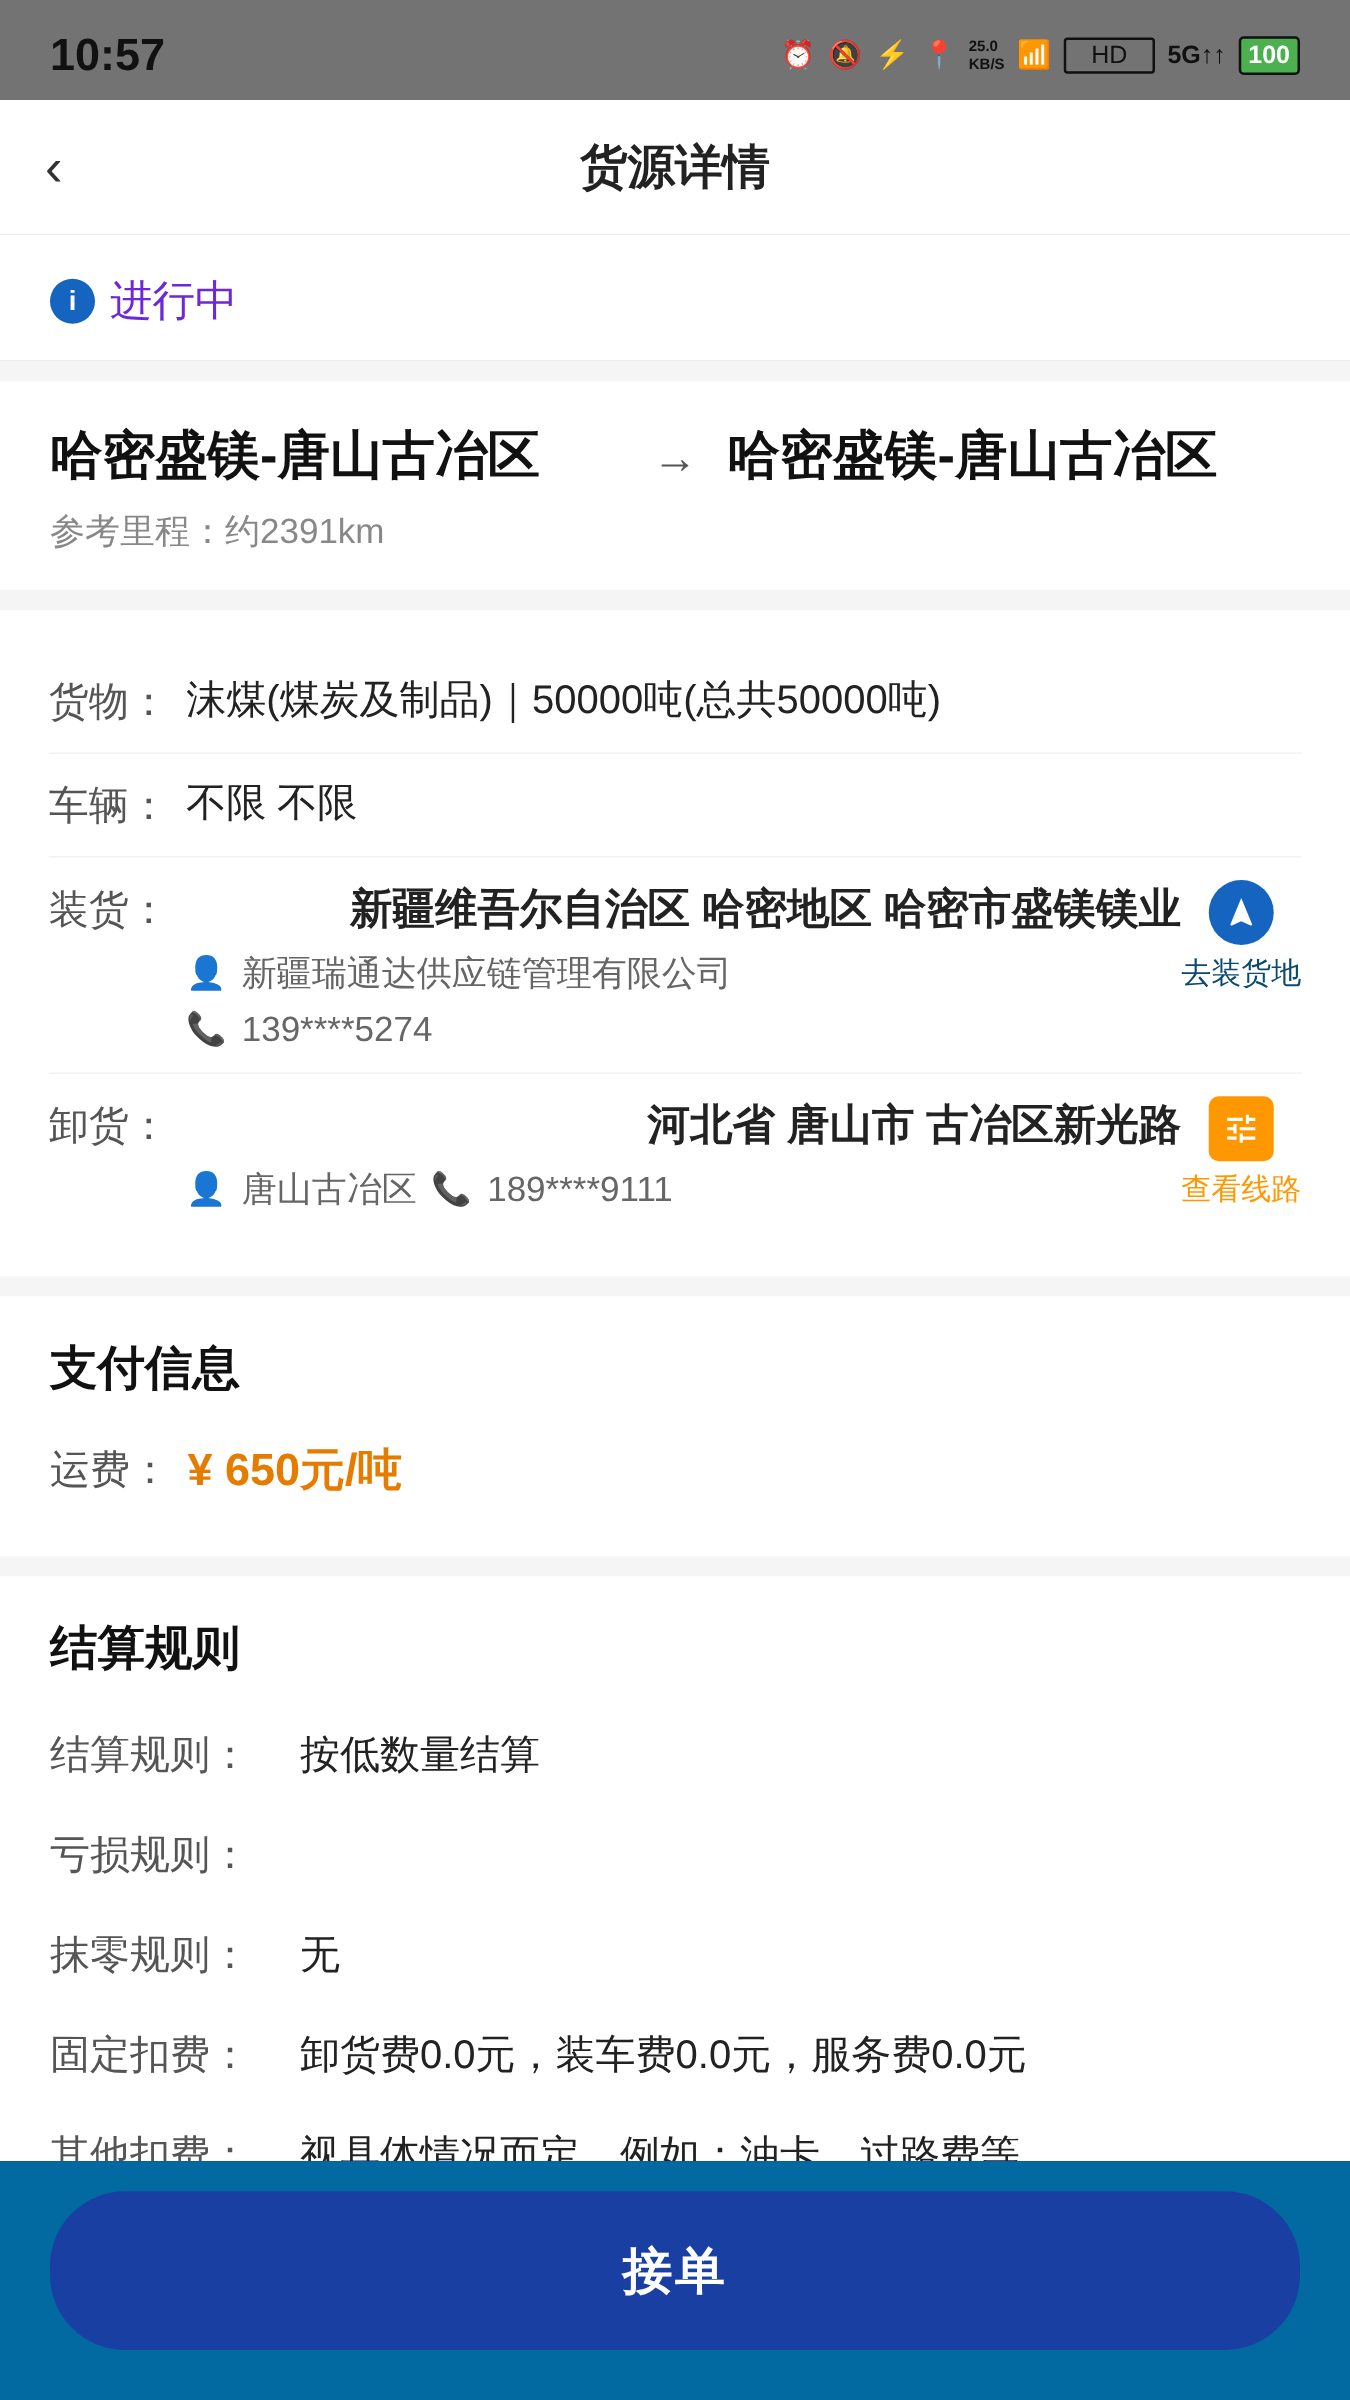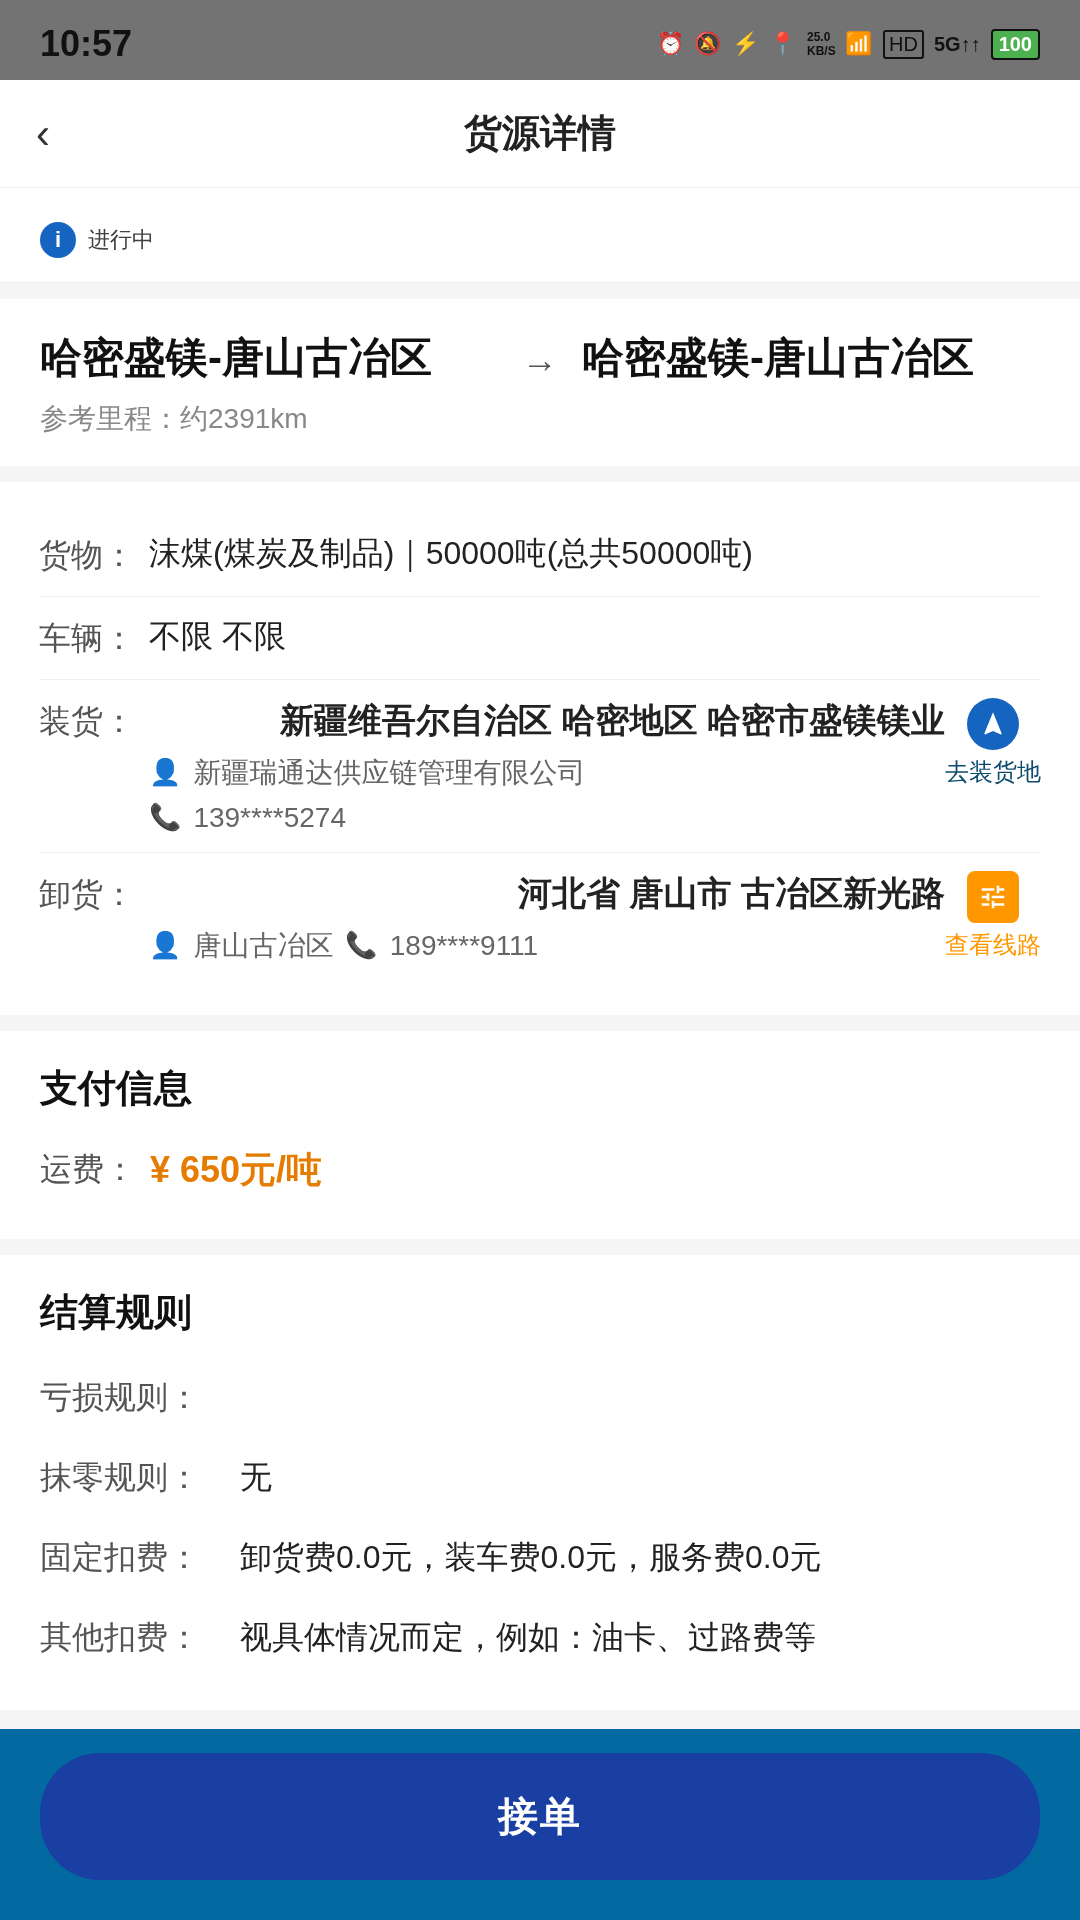--- a/index.html
+++ b/index.html
@@ -87,22 +87,22 @@
       background: #1565c0;
       color: #fff;
       display: flex;
       align-items: center;
       justify-content: center;
       font-size: 22px;
       font-weight: 700;
       flex-shrink: 0;
     }
     .status-text {
-      font-size: 22px;
-      color: #404040;
+      font-size: 34px;
+      color: #6d28d9;
       font-weight: 500;
     }
 
     
     .route-section {
       background: #fff;
       padding: 32px 40px 28px;
       margin-bottom: 16px;
     }
     .route-row {
@@ -297,21 +297,21 @@
 
 <div class="status-bar">
   <span class="status-time">10:57</span>
   <div class="status-icons">
     <span>⏰</span>
     <span>🔕</span>
     <span>⚡</span>
     <span>📍</span>
     <span style="font-size:12px;font-weight:600;">25.0<br>KB/S</span>
     <span>📶</span>
-    <span style="font-size:20px;border:2px solid #111;padding:1px 4px;border-radius:3px;">HD</span>
+    <span style="font-size:20px;border:2px solid #111;padding:1px 20px;border-radius:3px;">HD</span>
     <span style="font-size:20px;font-weight:700;">5G↑↑</span>
     <span class="battery-box">100</span>
   </div>
 </div>
 
 <div class="scrollable">
 
   <div class="header">
     <span class="back-btn">‹</span>
     <span class="header-title">货源详情</span>
@@ -400,20 +400,24 @@
     <div class="section-title">支付信息</div>
     <div class="payment-row">
       <span class="payment-label">运费：</span>
       <span class="payment-value">¥ 650元/吨</span>
     </div>
   </div>
 
   <div class="section">
     <div class="section-title">结算规则</div>
     <div class="settle-row">
+      <span class="settle-label">结算规则：</span>
+      <span class="settle-value">按低数量结算</span>
+    </div>
+    <div class="settle-row">
       <span class="settle-label">亏损规则：</span>
       <span class="settle-value"></span>
     </div>
     <div class="settle-row">
       <span class="settle-label">抹零规则：</span>
       <span class="settle-value">无</span>
     </div>
     <div class="settle-row">
       <span class="settle-label">固定扣费：</span>
       <span class="settle-value">卸货费0.0元，装车费0.0元，服务费0.0元</span>

